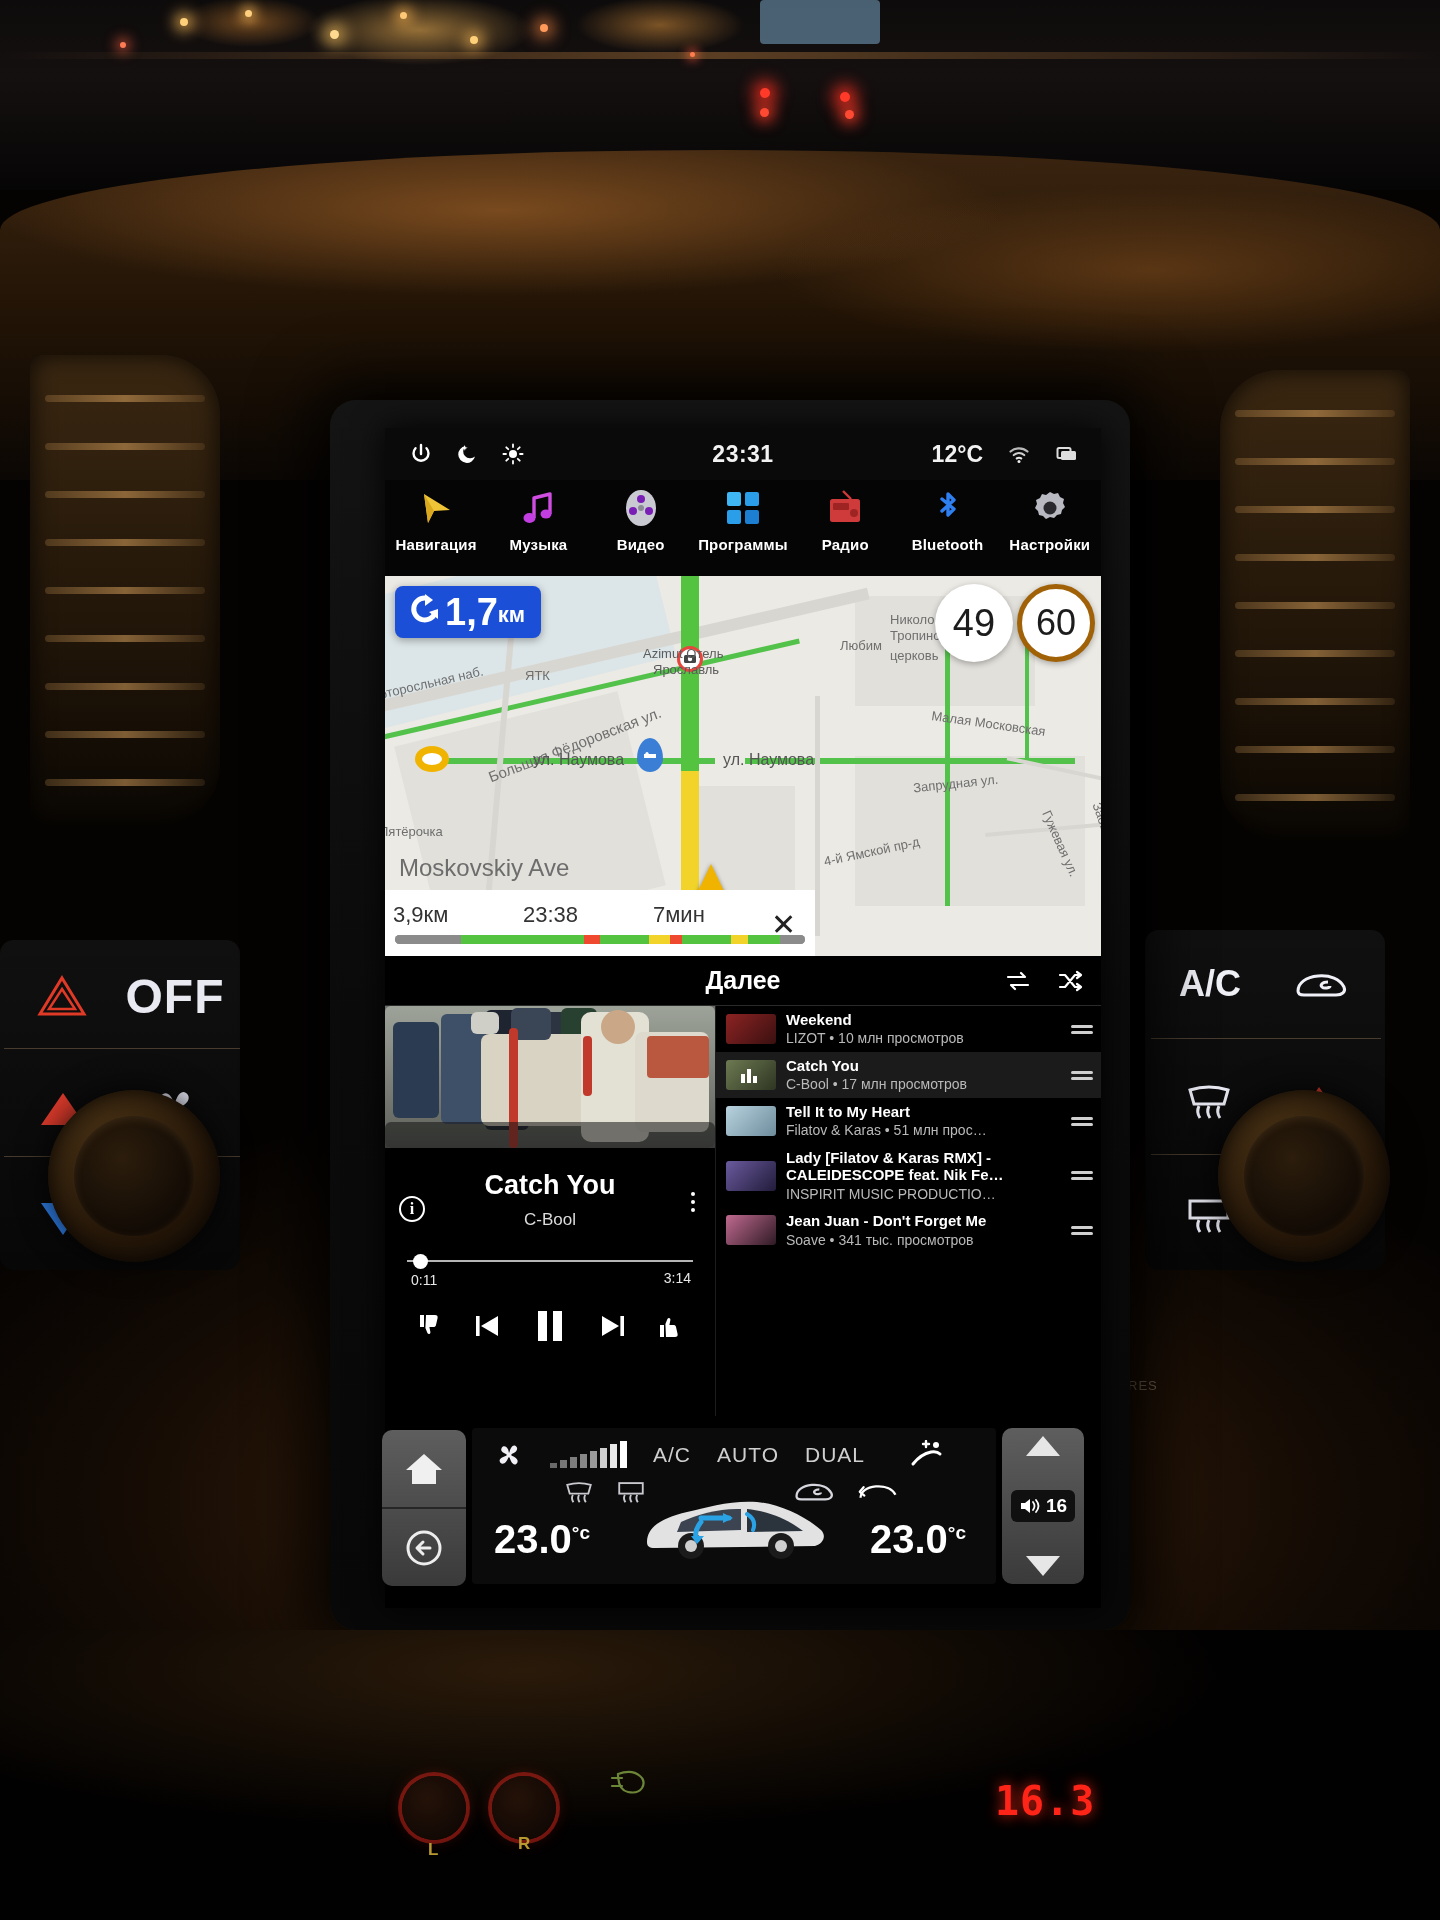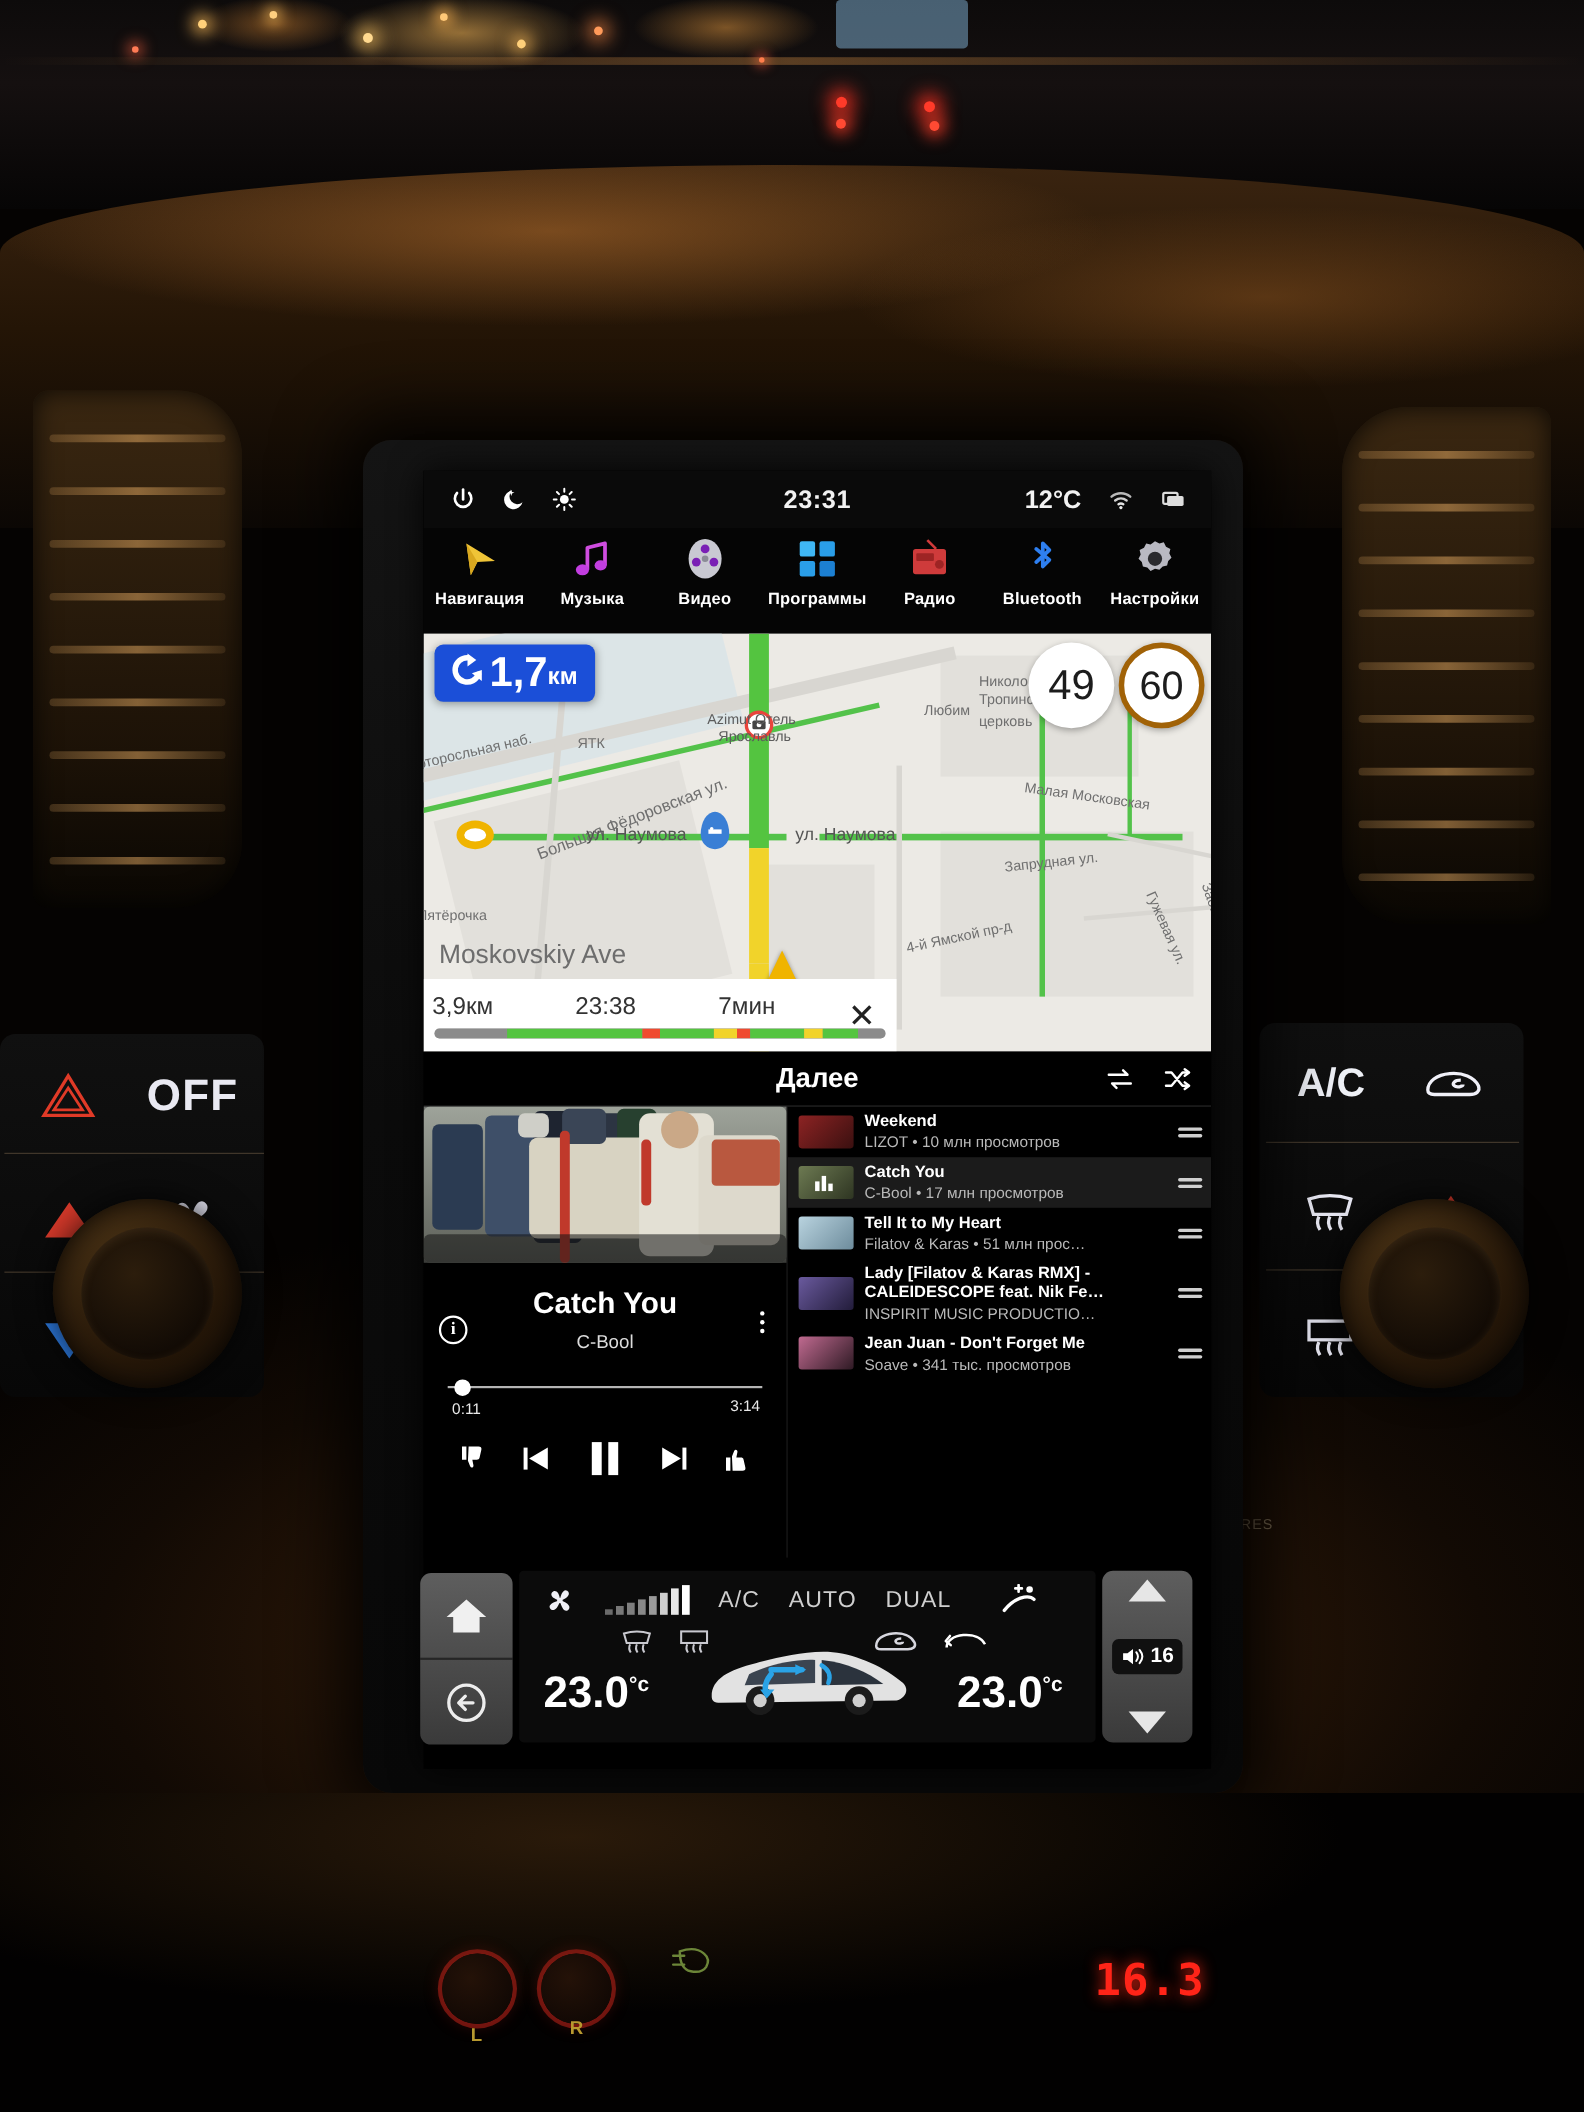--- a/index.html
+++ b/index.html
@@ -331,21 +331,21 @@
   </div>
 
   <div class="phys-panel" style="left:0px; top:940px; width:240px; height:330px;">
     <div class="phys-btn" style="left:14px; top:8px; width:96px; height:96px;">
       <svg width="50" height="44" viewBox="0 0 50 44">
         <polygon points="25,4 47,40 3,40" fill="none" stroke="#e03a27" stroke-width="3"></polygon>
         <polygon points="25,15 38,35 12,35" fill="none" stroke="#e03a27" stroke-width="2.5"></polygon>
       </svg>
     </div>
     <div class="phys-btn" style="left:120px; top:8px; width:110px; height:96px;">
-      <span style="font-size:40px; font-weight:bold; color:#e9e9f2; letter-spacing:1px;">OFF</span>
+      <span style="font-size:48px; font-weight:bold; color:#e9e9f2; letter-spacing:1px;">OFF</span>
     </div>
     <div class="btn-sep" style="left:4px; top:108px; width:236px;"></div>
     <div class="phys-btn" style="left:18px; top:126px; width:90px; height:86px;">
       <div class="tri-red"></div>
     </div>
     <div class="phys-btn" style="left:124px; top:126px; width:100px; height:86px;">
       <svg width="54" height="54" viewBox="0 0 54 54">
         <g fill="#e4e4f2">
           <path d="M27 27 C27 12 18 8 14 14 C10 20 18 25 27 27Z"></path>
           <path d="M27 27 C41 24 45 15 39 11 C33 7 28 17 27 27Z"></path>

